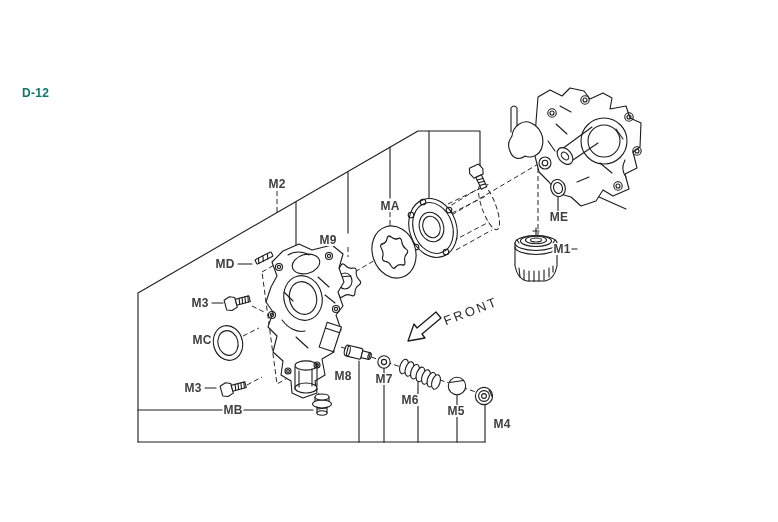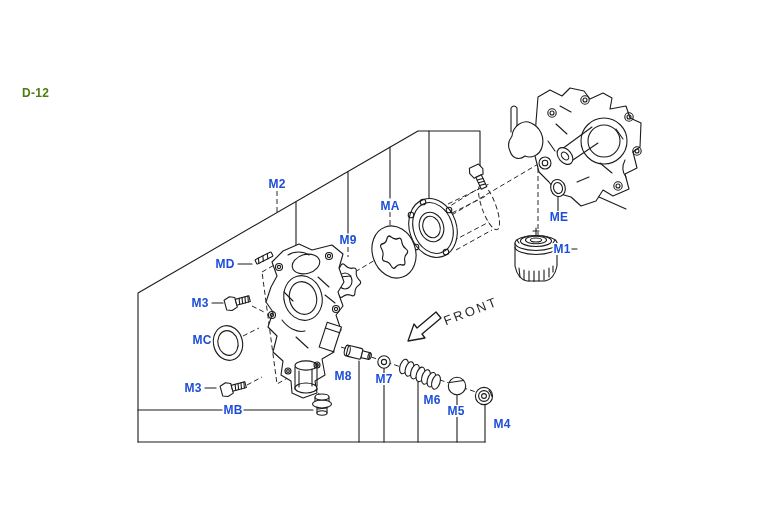--- a/index.html
+++ b/index.html
@@ -1,21 +1,21 @@
 <!DOCTYPE html>
 <html><head>
 <meta charset="utf-8">
 <style>
   html,body{margin:0;padding:0;background:#fff;}
   .stage{position:relative;width:778px;height:522px;background:#ffffff;overflow:hidden;
          font-family:"Liberation Sans",sans-serif;}
   .stage svg{position:absolute;left:0;top:0;}
   .lbl{position:absolute;transform:translate(-50%,-50%);font:bold 12px "Liberation Sans",sans-serif;
-       color:#1d4ed8;background:#fff;line-height:1;padding:0 1px;white-space:nowrap;letter-spacing:.2px;}
-  .code{position:absolute;transform:none;font:bold 12px "Liberation Sans",sans-serif;color:#4d7c0f;
+       color:#404040;background:#fff;line-height:1;padding:0 1px;white-space:nowrap;letter-spacing:.2px;}
+  .code{position:absolute;transform:none;font:bold 12px "Liberation Sans",sans-serif;color:#0f766e;
         background:transparent;letter-spacing:.3px;}
   .front{position:absolute;transform:translate(-50%,-50%) rotate(-21deg);
          font:13px "Liberation Sans",sans-serif;font-weight:400;color:#2a2a2a;background:transparent;
          letter-spacing:2.5px;}
   .ln{stroke:#1c1c1c;stroke-width:1.1;fill:none;stroke-linecap:round;stroke-linejoin:round;}
   .lnw{stroke:#1c1c1c;stroke-width:1.1;fill:#ffffff;stroke-linecap:round;stroke-linejoin:round;}
   .dsh{stroke:#2a2a2a;stroke-width:1;fill:none;stroke-dasharray:5 3;stroke-linecap:butt;}
 </style>
 </head>
 <body>
@@ -251,24 +251,24 @@
 </svg>
 
 <div class="code" style="left:22px;top:86px">D-12</div>
 
 <div class="lbl" style="left:562px;top:249px">M1</div>
 <div class="lbl" style="left:277px;top:184px">M2</div>
 <div class="lbl" style="left:200px;top:303px">M3</div>
 <div class="lbl" style="left:193px;top:388px">M3</div>
 <div class="lbl" style="left:502px;top:424px">M4</div>
 <div class="lbl" style="left:456px;top:411px">M5</div>
-<div class="lbl" style="left:432px;top:400px">M6</div>
+<div class="lbl" style="left:410px;top:400px">M6</div>
 <div class="lbl" style="left:384px;top:379px">M7</div>
 <div class="lbl" style="left:343px;top:376px">M8</div>
-<div class="lbl" style="left:348px;top:240px">M9</div>
+<div class="lbl" style="left:328px;top:240px">M9</div>
 <div class="lbl" style="left:390px;top:206px">MA</div>
 <div class="lbl" style="left:233px;top:410px">MB</div>
 <div class="lbl" style="left:202px;top:340px">MC</div>
 <div class="lbl" style="left:225px;top:264px">MD</div>
 <div class="lbl" style="left:559px;top:217px">ME</div>
 
 <div class="front" style="left:471px;top:311px">FRONT</div>
 </div>
 
 </body></html>

